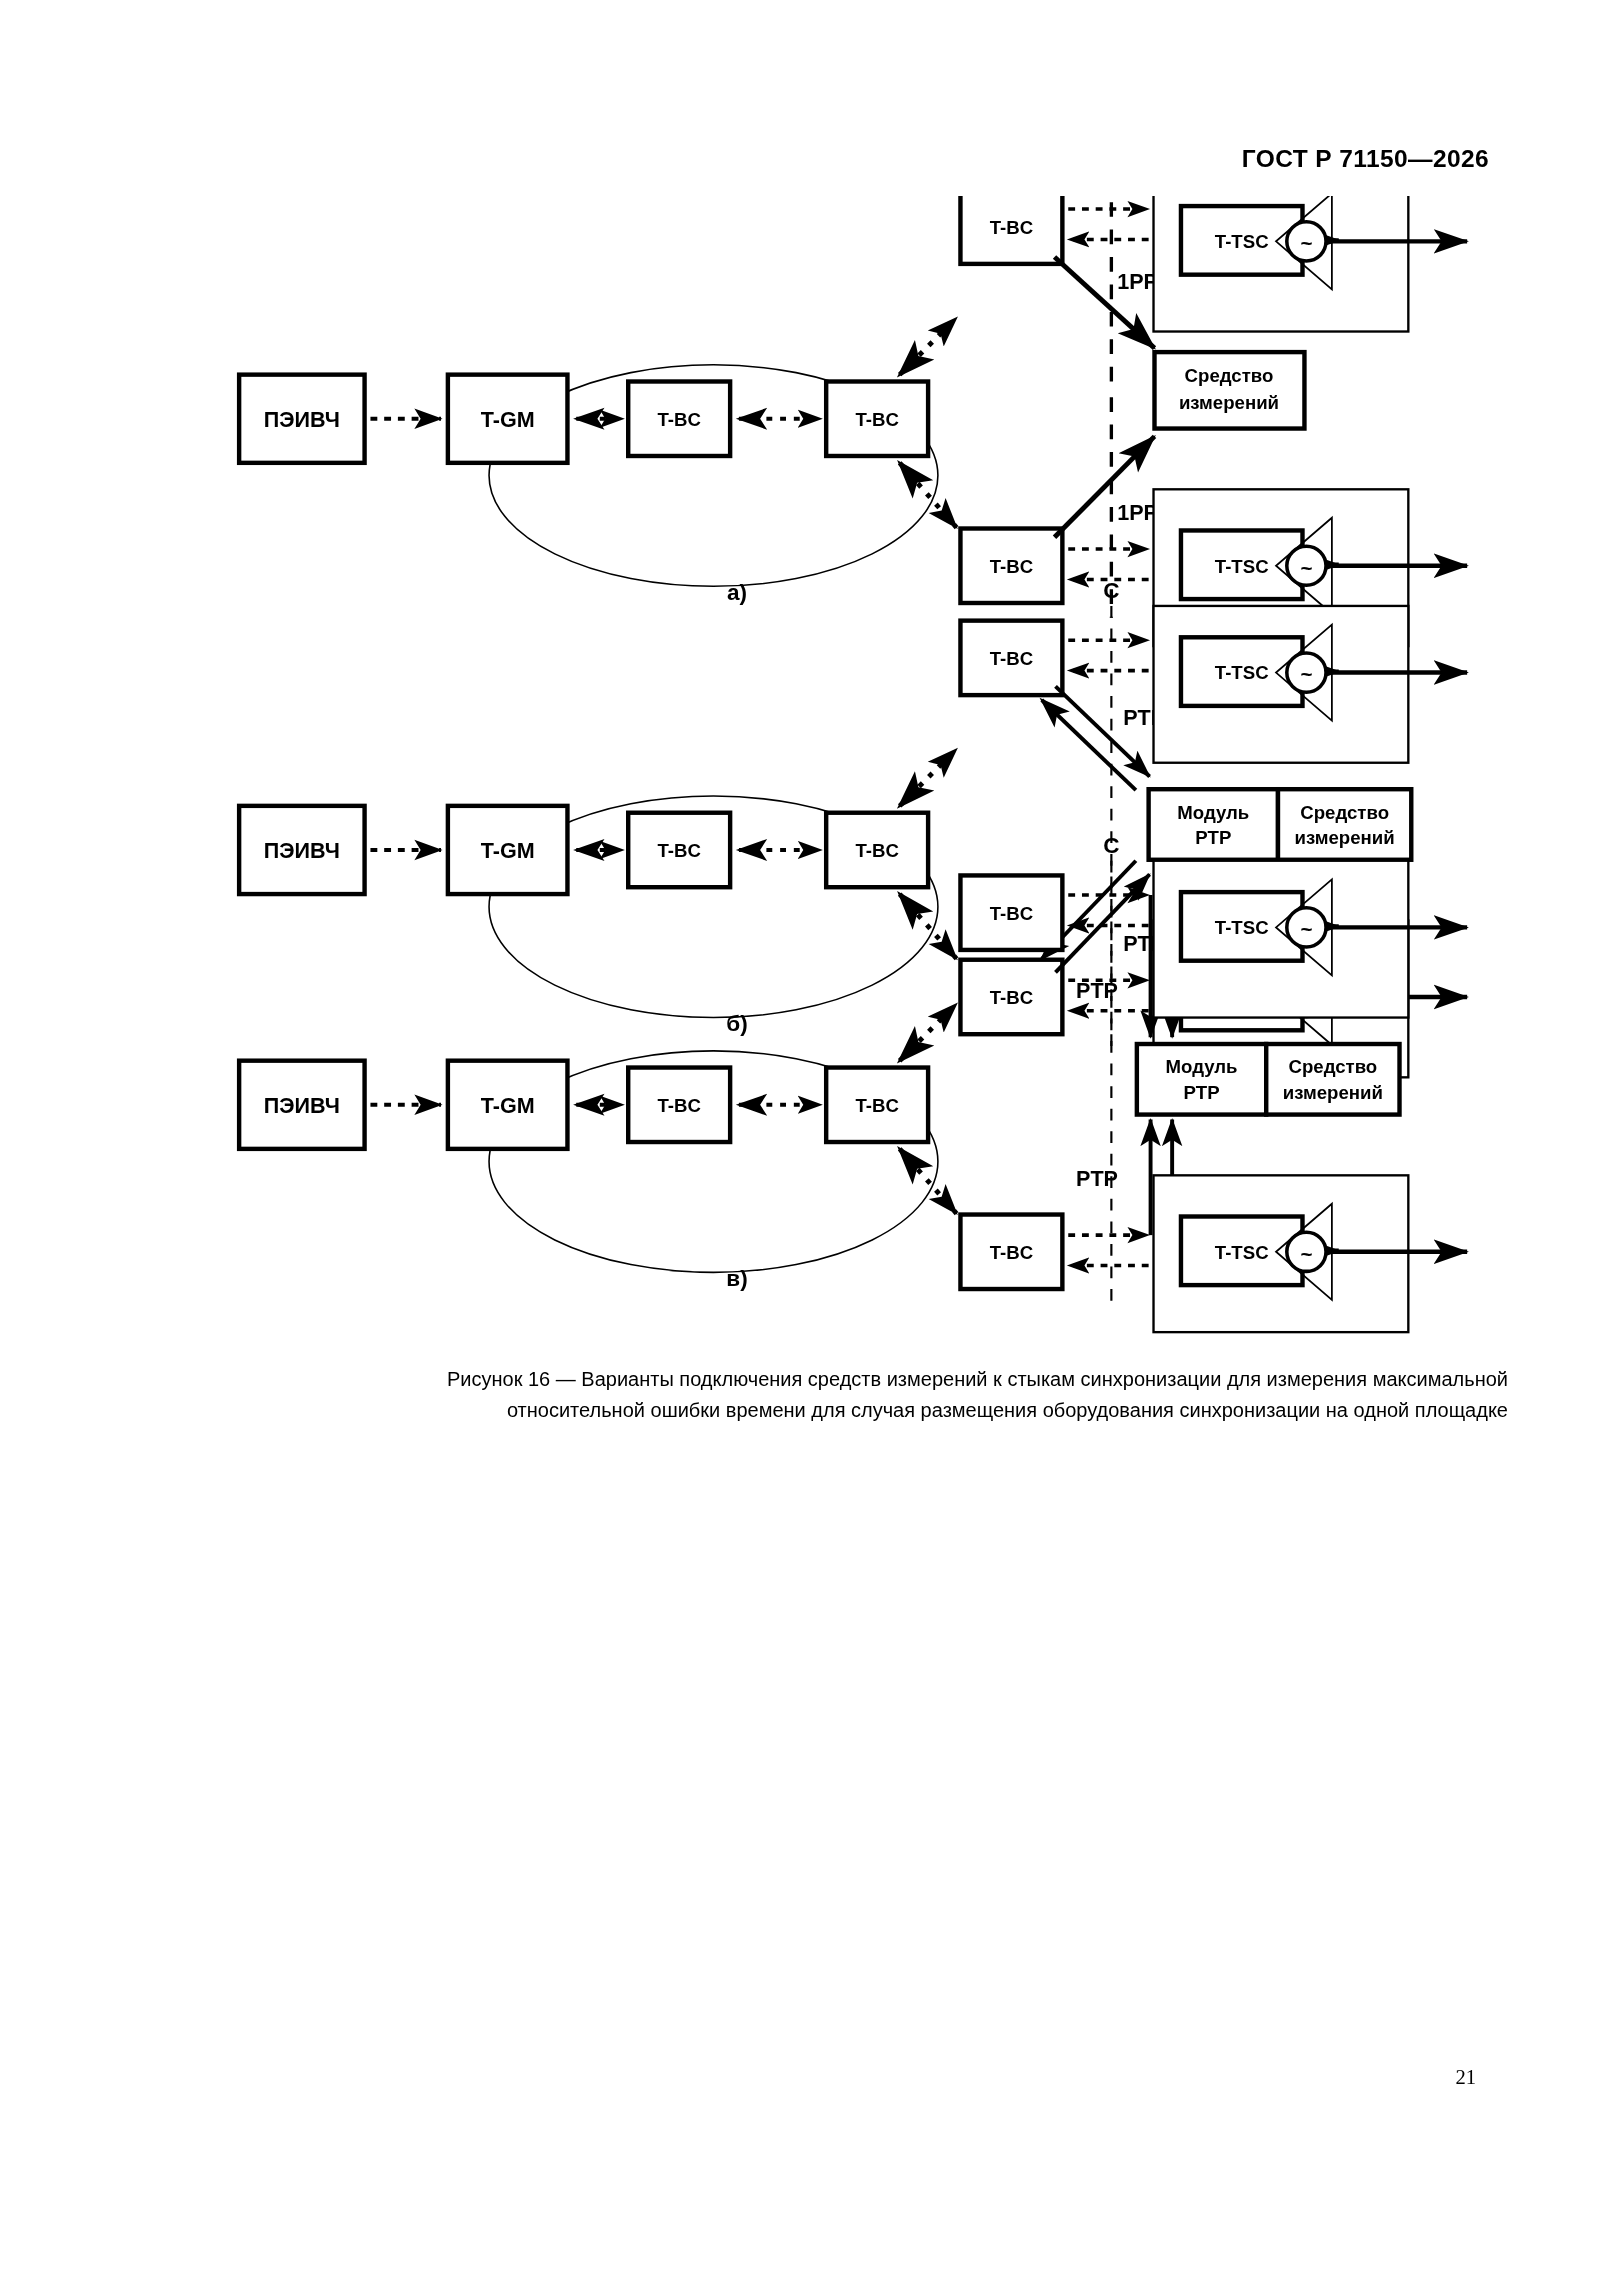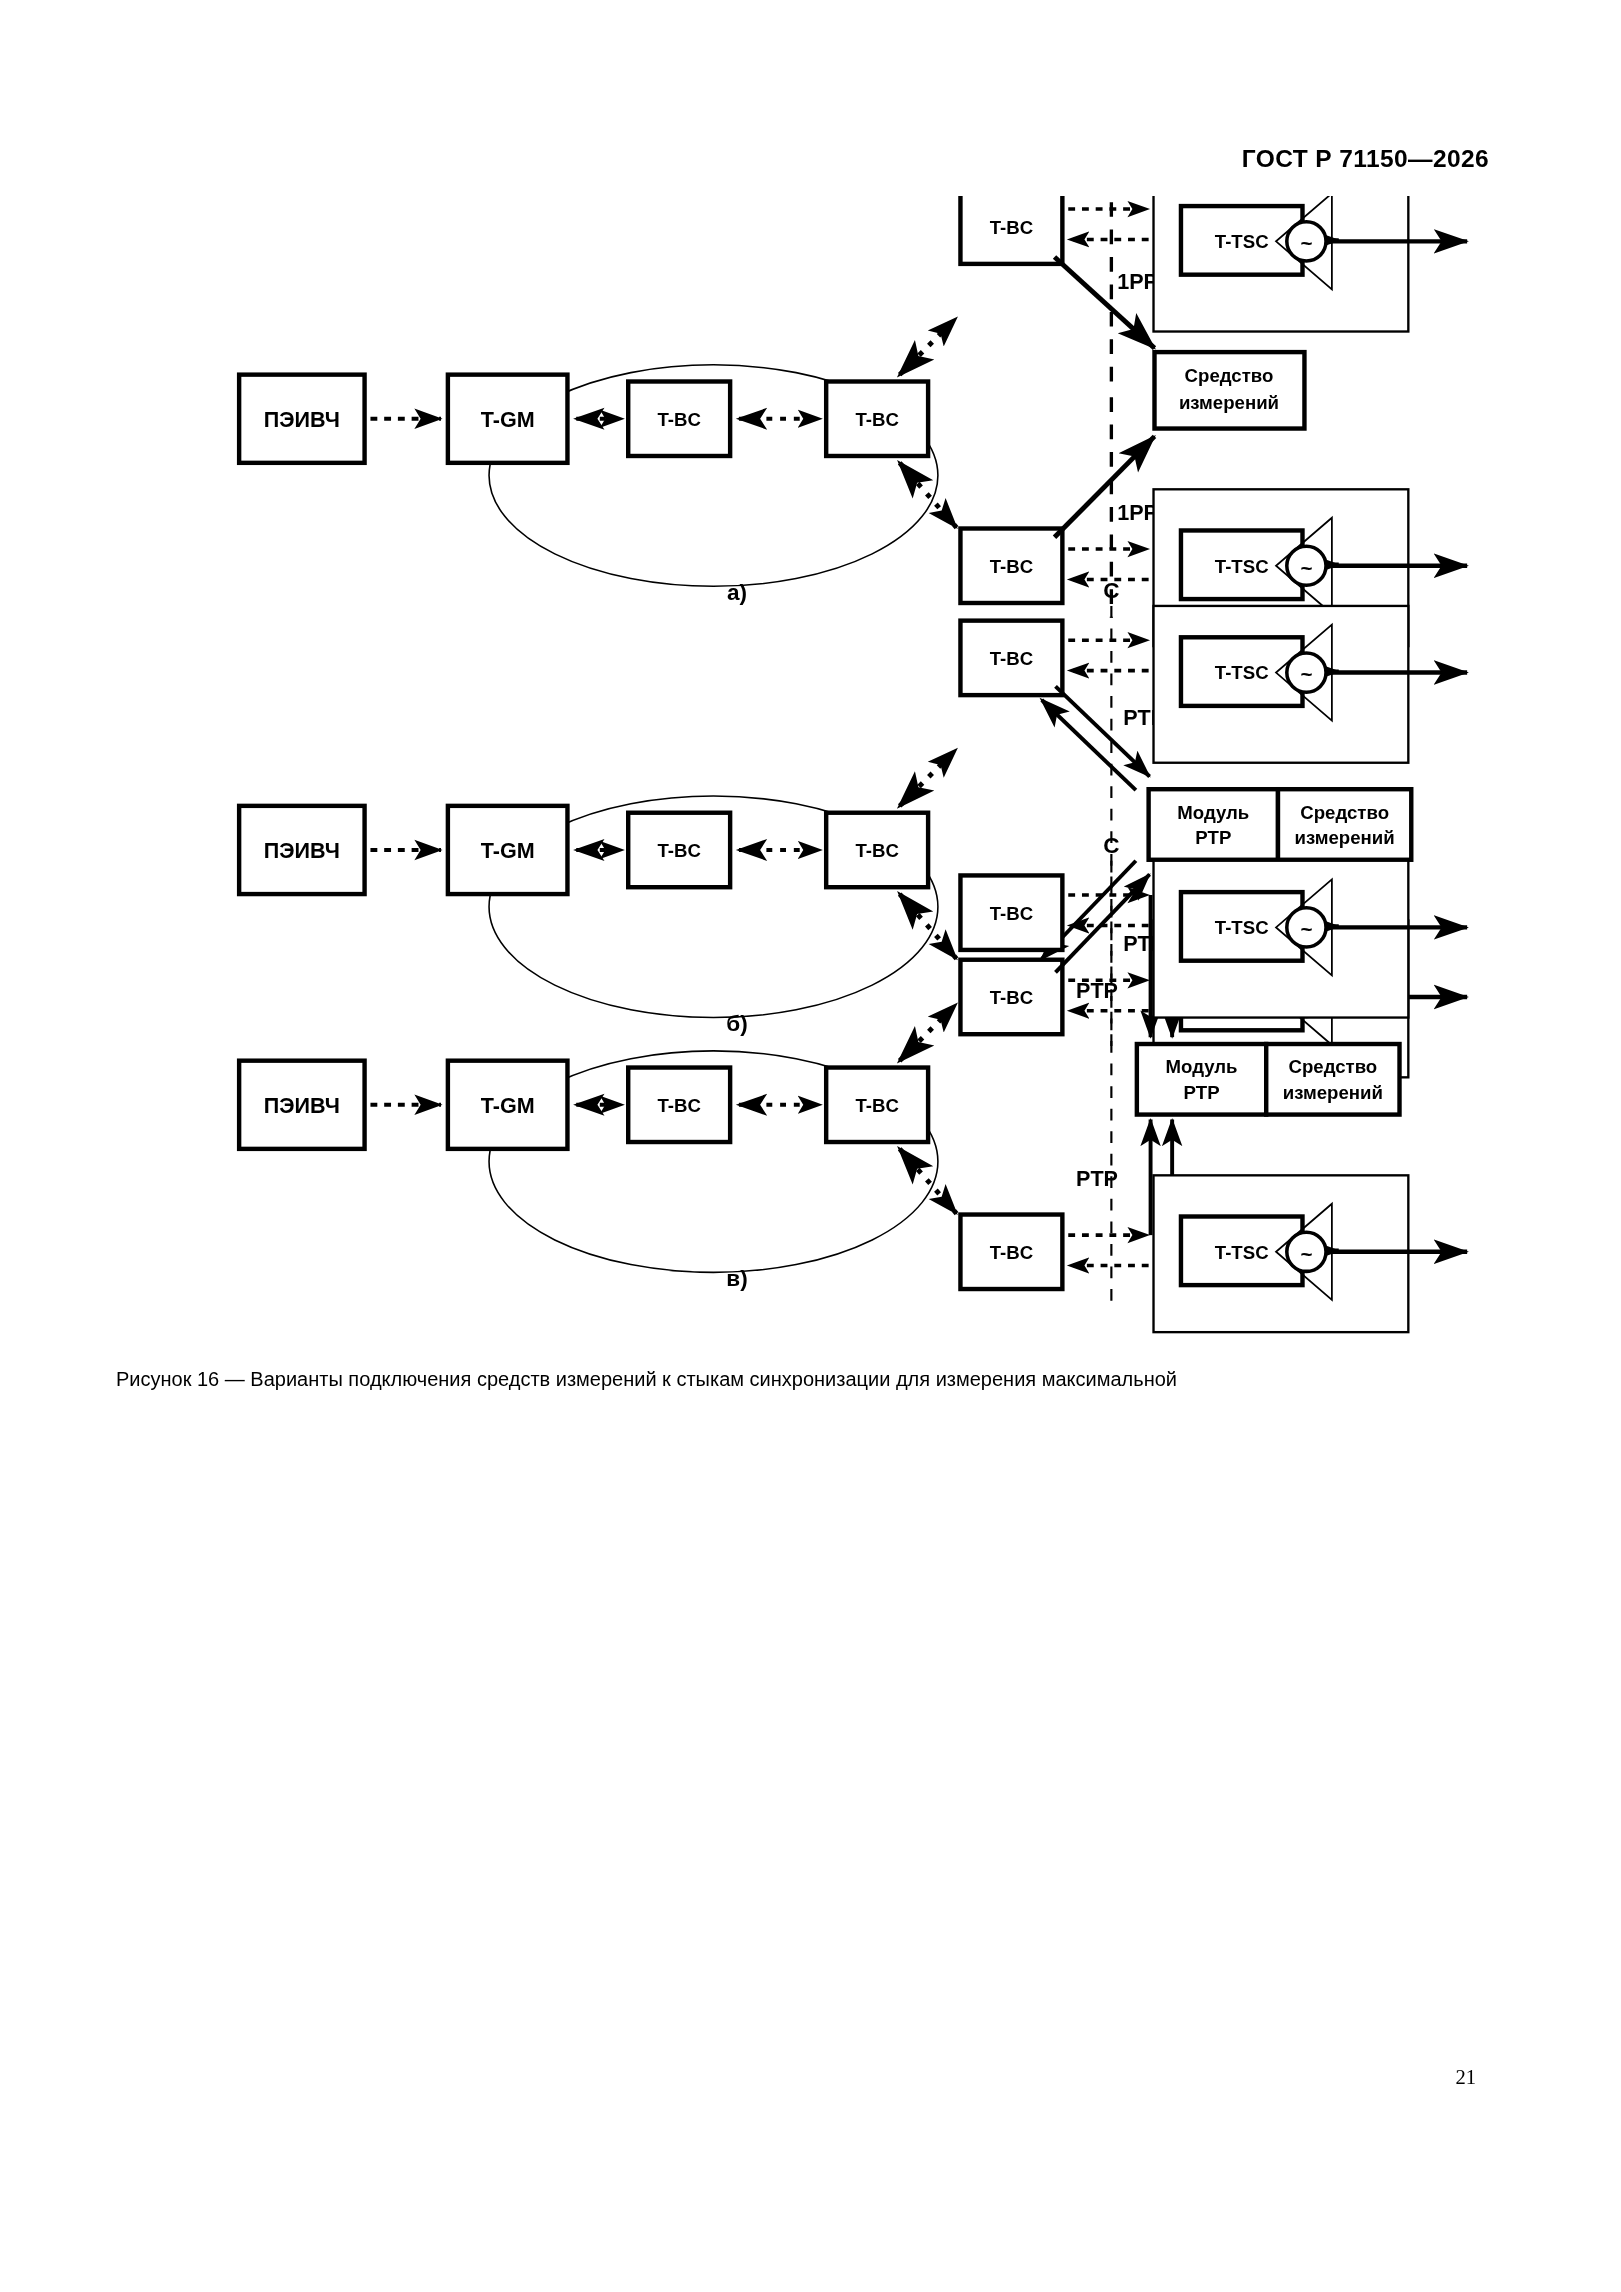--- a/index.html
+++ b/index.html
@@ -33,21 +33,21 @@
     left: 0;
     top: 196px;
     width: 1621px;
     height: 1157px;
   }
   .fig-caption {
     position: absolute;
     left: 116px;
     top: 1364px;
     width: 1392px;
-    text-align: left;
+    text-align: right;
     font-size: 20px;
     line-height: 31px;
   }
   .page-number {
     position: absolute;
     right: 145px;
     top: 2066px;
     font-size: 20.6px;
     font-family: Liberation Serif, serif;
   }
@@ -376,18 +376,19 @@
         </g>
 
         <text class="t-letter" x="752" y="412" text-anchor="middle">в)</text>
       </g>
     </svg>
   </div>
 
   <div class="fig-caption">
     <span>Рисунок 16 — Варианты подключения средств измерений к стыкам синхронизации для измерения максимальной</span>
     <br>
+    <span>относительной ошибки времени для случая размещения оборудования синхронизации на одной площадке</span>
   </div>
 
   <div class="page-number">21</div>
 
 </div>
 
 
 </body></html>

